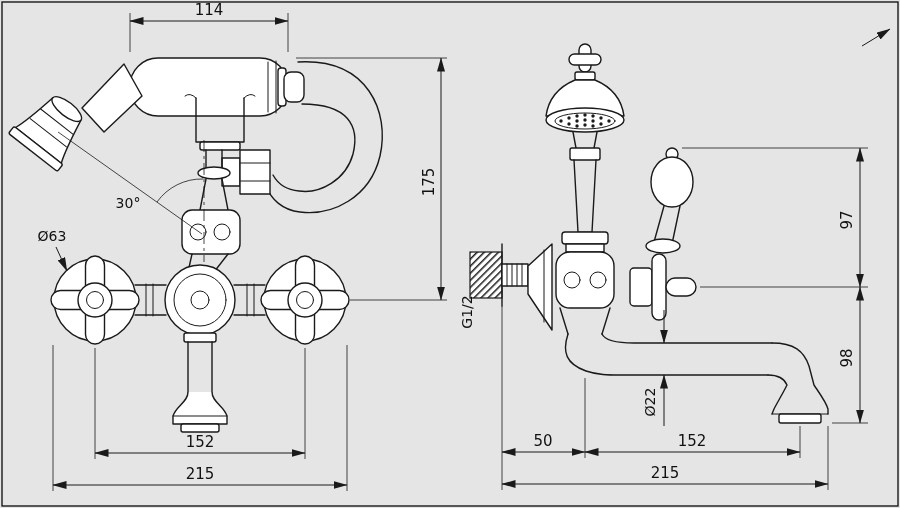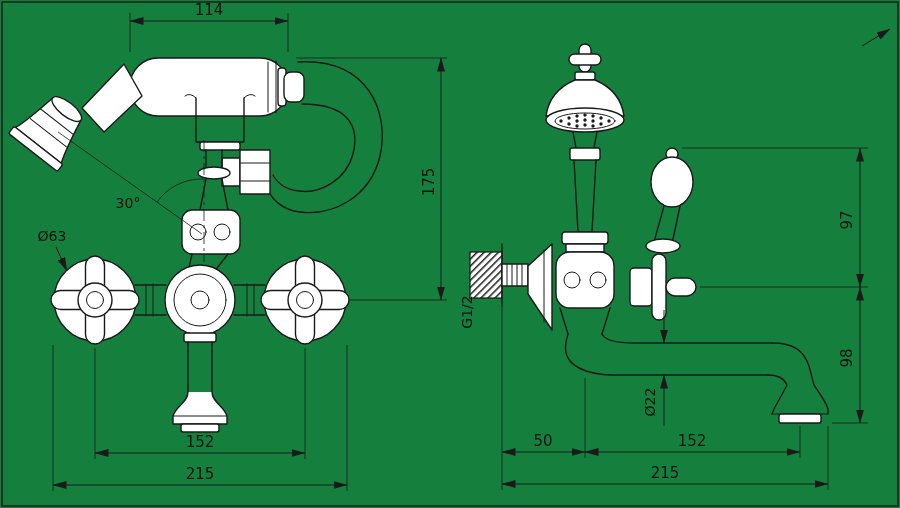--- a/index.html
+++ b/index.html
@@ -1,16 +1,16 @@
 <!DOCTYPE html>
 <html><head>
 <meta charset="utf-8">
 <style>
   html,body{margin:0;padding:0;background:#fff;}
-  .stage{position:relative;width:900px;height:508px;background:#15803d;overflow:hidden;
+  .stage{position:relative;width:900px;height:508px;background:#e5e5e5;overflow:hidden;
          font-family:"DejaVu Sans", sans-serif;}
   svg{display:block;}
   .ln  {fill:none;stroke:#1a1a1a;stroke-width:1.4;stroke-linecap:round;stroke-linejoin:round;}
   .lnw {fill:#ffffff;stroke:#1a1a1a;stroke-width:1.4;stroke-linejoin:round;}
   .thin{fill:none;stroke:#1a1a1a;stroke-width:1;stroke-linecap:round;}
   .dim {fill:none;stroke:#1a1a1a;stroke-width:1;}
   .ext {fill:none;stroke:#1a1a1a;stroke-width:0.8;}
   .cl  {fill:none;stroke:#1a1a1a;stroke-width:0.8;stroke-dasharray:12 4 3 4;}
   text.d{font-size:15px;fill:#111;text-anchor:middle;}
   text.ds{font-size:14px;fill:#111;text-anchor:middle;}

